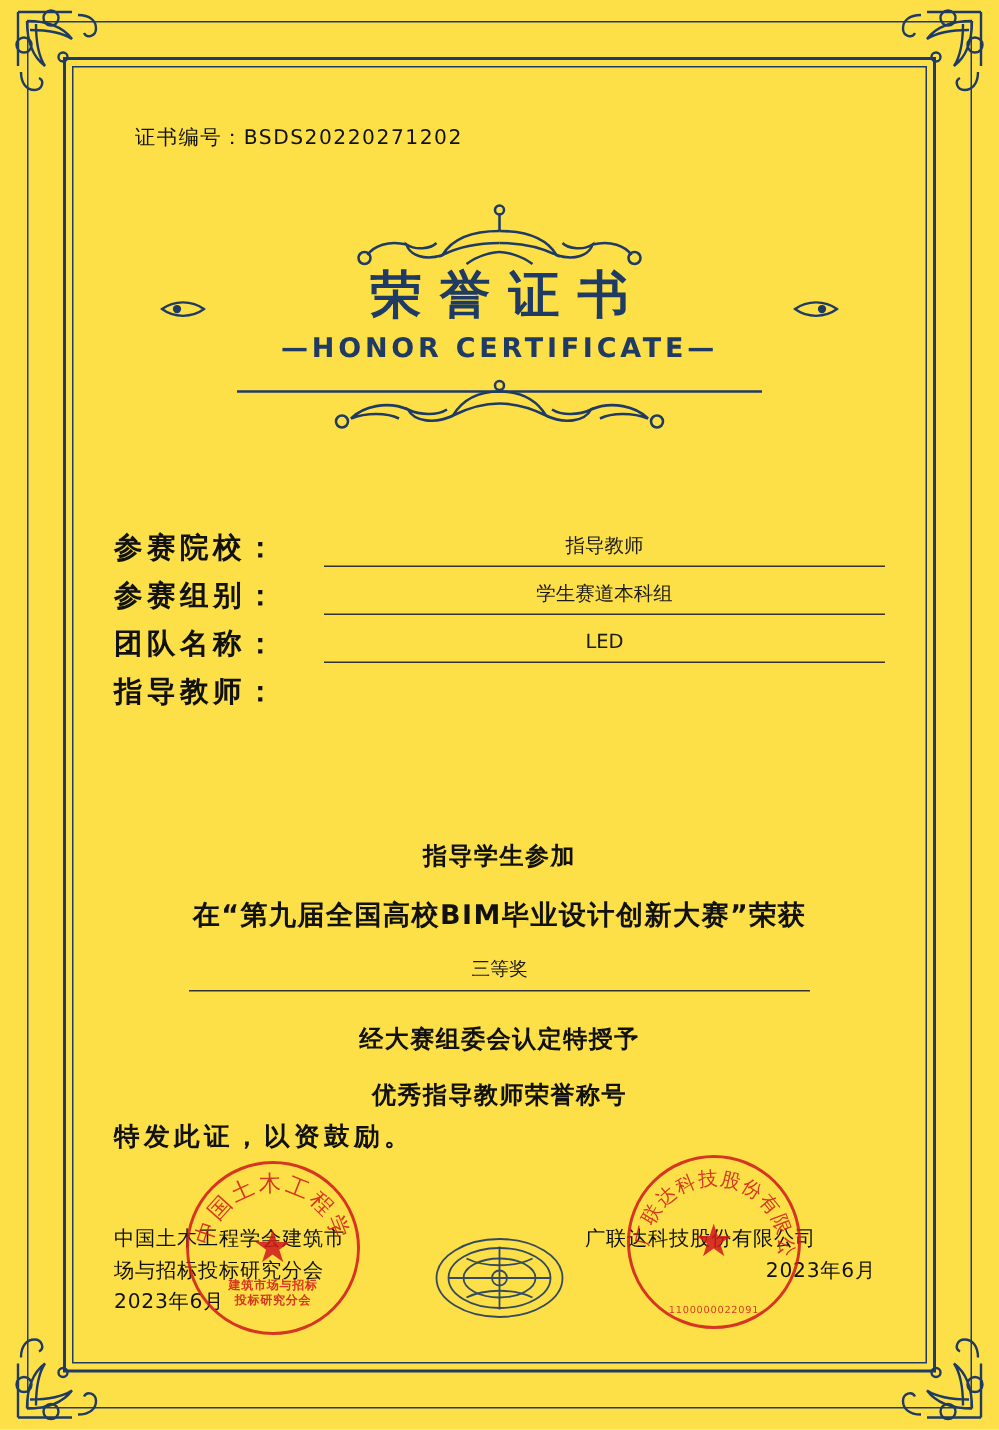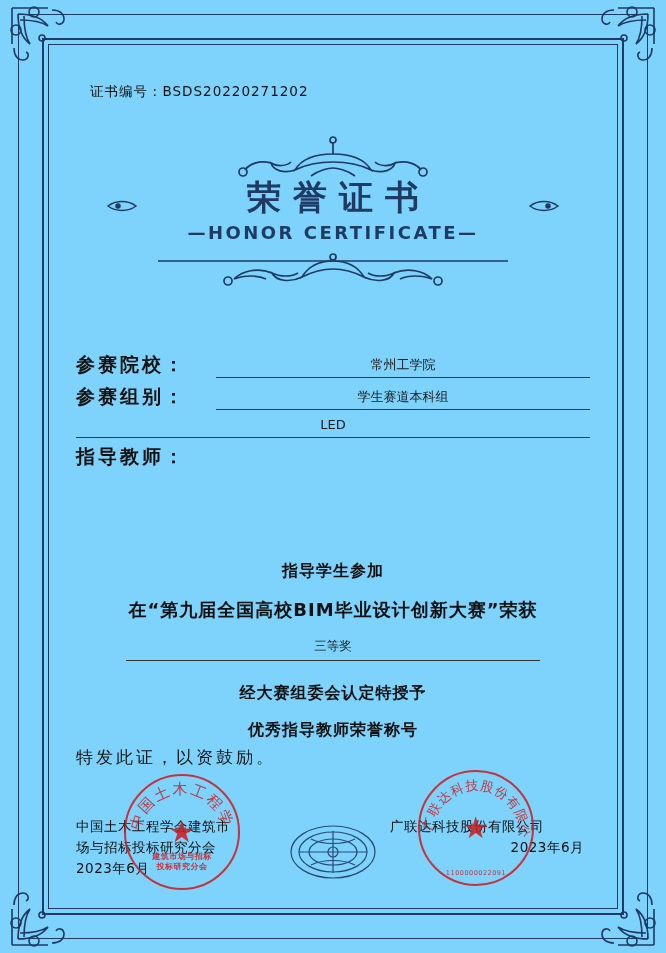--- a/index.html
+++ b/index.html
@@ -6,21 +6,21 @@
   body{
     width:666px;height:953px;
     background:#ffffff;
     font-family:"DejaVu Sans","Liberation Sans",sans-serif;
     overflow:hidden;
   }
   .page{
     position:relative;
     width:666px;height:953px;
     box-sizing:border-box;
-    background:#7dd3fc;
+    background:#fde047;
   }
   
   .frame-outer{
     position:absolute;
     left:18px;top:14px;right:18px;bottom:14px;
     border:1px solid #1f3a63;
   }
   .frame-mid{
     position:absolute;
     left:42px;top:38px;right:42px;bottom:38px;
@@ -143,21 +143,21 @@
     text-align:center;
     font-size:12.5px;
     color:#1b1b1b;
   }
   .line-bold.mt{margin-top:22px;}
 
   .closing{
     position:absolute;
     left:18px;top:690px;
     font-size:17px;
-    font-weight:normal;
+    font-weight:bold;
     color:#111;
     letter-spacing:3px;
   }
 
   
   .sig-area{
     position:absolute;
     left:18px;right:18px;top:760px;
     display:flex;
     justify-content:space-between;
@@ -336,27 +336,28 @@
         <svg width="36" height="16" viewBox="0 0 36 16" fill="none" stroke="#1f3a63" stroke-width="1.5">
           <path d="M34 8 C26 2 14 2 6 8 C14 14 26 14 34 8 Z"></path>
           <circle cx="24" cy="8" r="2" fill="#1f3a63"></circle>
         </svg>
       </div>
     </div>
 
     <div class="fields">
       <div class="field-row">
         <div class="field-label">参赛院校：</div>
-        <div class="field-value">常州工学院</div>
+        <div class="field-value">指导教师</div>
       </div>
       <div class="field-row">
         <div class="field-label">参赛组别：</div>
         <div class="field-value">学生赛道本科组</div>
       </div>
       <div class="field-row">
+        <div class="field-label">团队名称：</div>
         <div class="field-value">LED</div>
       </div>
       <div class="field-row">
         <div class="field-label">指导教师：</div>
       </div>
     </div>
 
     <div class="statement">
       <div class="line-bold">指导学生参加</div>
       <div class="line-bold smaller">在“第九届全国高校BIM毕业设计创新大赛”荣获</div>

